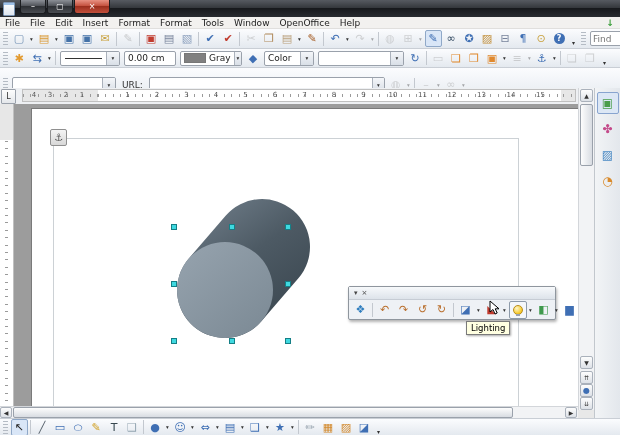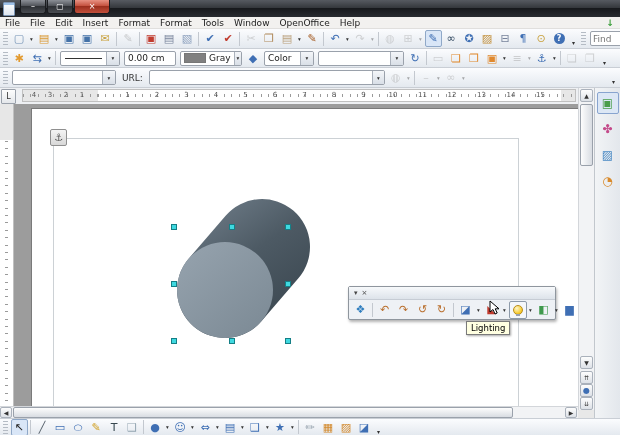--- a/index.html
+++ b/index.html
@@ -20,21 +20,21 @@
   .win-btn.close{width:34px;background:linear-gradient(#e89182,#c04a37 50%,#9c2f1e 50%,#c2503c);}
   
   .menubar{position:absolute;left:0;top:17px;width:620px;height:12px;background:#f2f1ef;
     display:flex;align-items:center;border-bottom:1px solid #e0dfdd;box-sizing:border-box;}
   .menu-item{font-size:9px;color:#222;padding:0 5px;}
   .menu-right{margin-left:auto;margin-right:6px;font-size:9px;font-weight:bold;color:#3a9e3a;}
   
   .row{position:absolute;left:0;width:620px;display:flex;align-items:center;padding:0 1px;
     background:linear-gradient(#fbfcfe,#e4e9ef);border-bottom:1px solid #c9ced5;
     box-sizing:border-box;overflow:hidden;white-space:nowrap;}
-  .tb1{top:29px;height:20px;} .tb2{top:49px;height:19px;} .tb3{top:68px;height:20px;}
+  .tb1{top:29px;height:20px;} .tb2{top:49px;height:19px;} .tb3{top:68px;height:34px;}
   .tb-btn{width:15px;height:15px;display:inline-flex;align-items:center;justify-content:center;
     border:1px solid transparent;border-radius:2px;margin:0 .5px;flex:none;}
   .tb-btn .g{font-size:11px;line-height:1;display:inline-block;}
   .tb-btn.dis{opacity:.4;}
   .tb-btn.on{background:#d9e6f7;border-color:#8fa8c8;}
   .tb-btn.hov{background:#f4f7fb;border-color:#8d9aa9;}
   .tb-btn .g.round{width:11px;height:11px;border-radius:50%;background:#3f6fb4;font-size:8px;
     font-weight:bold;display:flex;align-items:center;justify-content:center;}
   .dda{width:7px;font-size:5.5px;color:#333;flex:none;text-align:center;}
   .dda.dis{opacity:.4;}

